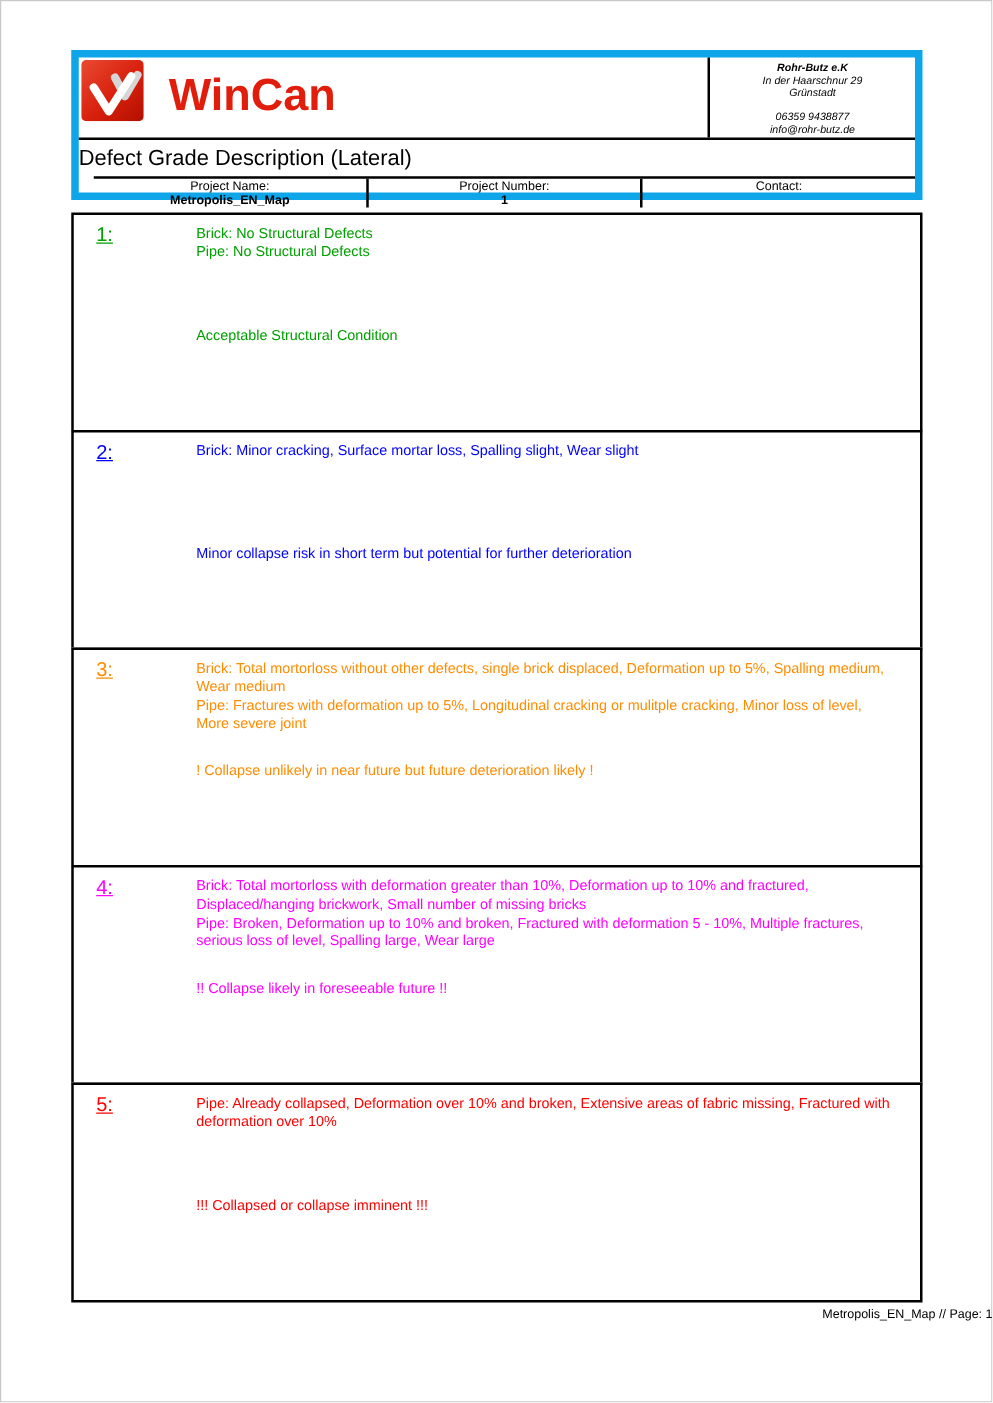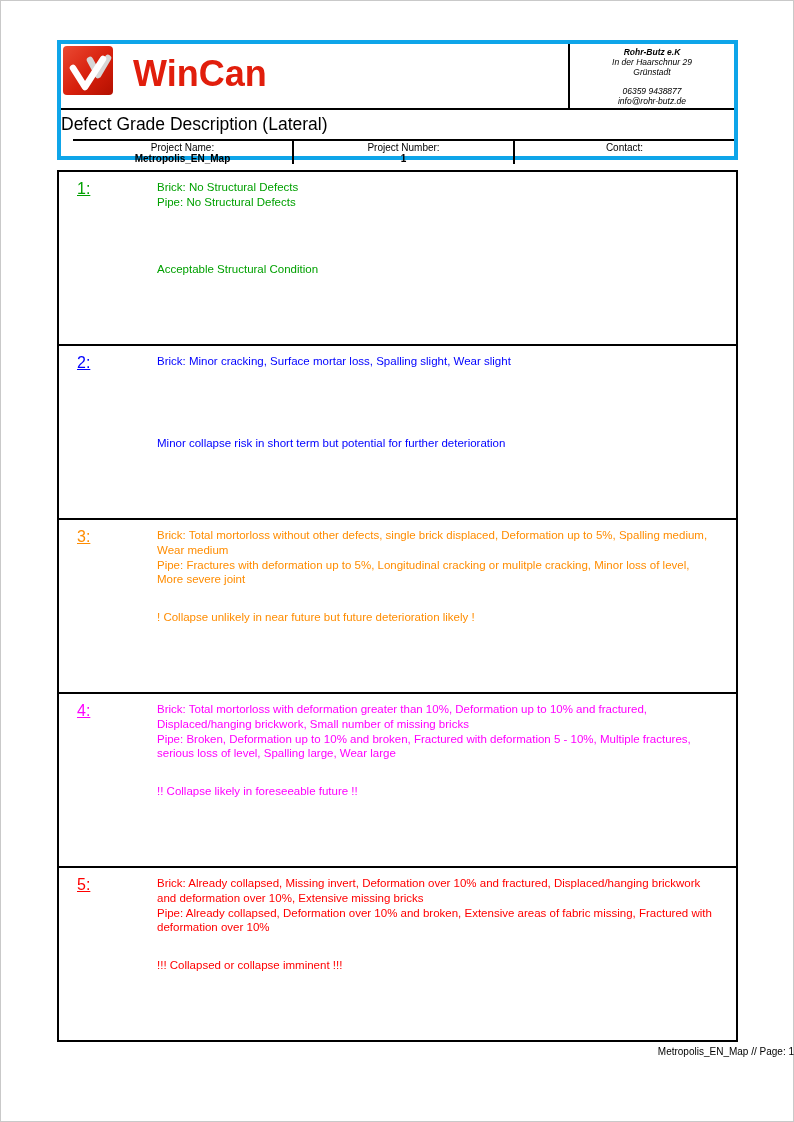--- a/index.html
+++ b/index.html
@@ -10,21 +10,21 @@
     box-shadow: inset 0 0 0 1px #c9c9c9;
     font-family: "Liberation Sans", sans-serif;
     color: #000;
     overflow: hidden;
   }
 
   
   .header-box {
     position: absolute; left: 57px; top: 40px;
     width: 681px; height: 120px;
-    border: 4px solid #0ea5e9; box-sizing: border-box;
+    border: 6px solid #0ea5e9; box-sizing: border-box;
     background: #fff;
   }
   .hrow1 { display: flex; height: 64px; }
   .logo-cell { position: relative; flex: 1 1 auto; }
   .logo-mark { position: absolute; left: 2px; top: 2px; width: 50px; height: 49px; }
   .logo-word {
     position: absolute; left: 72px; top: 9px;
     font-size: 36px; font-weight: bold; letter-spacing: 0px;
     color: #e11e0c;
   }
@@ -158,21 +158,20 @@
       <div class="grade-text">
         <div>Brick: Total mortorloss with deformation greater than 10%, Deformation up to 10% and fractured, Displaced/hanging brickwork, Small number of missing bricks</div>
         <div>Pipe: Broken, Deformation up to 10% and broken, Fractured with deformation 5 - 10%, Multiple fractures, serious loss of level, Spalling large, Wear large</div>
       </div>
       <div class="grade-summary">!! Collapse likely in foreseeable future !!</div>
     </div>
 
     <div class="grade-box" style="color: rgb(255, 0, 0);">
       <div class="grade-num">5:</div>
       <div class="grade-text">
-        <div>Brick: Already collapsed, Missing invert, Deformation over 10% and fractured, Displaced/hanging brickwork and deformation over 10%, Extensive missing bricks</div>
         <div>Pipe: Already collapsed, Deformation over 10% and broken, Extensive areas of fabric missing, Fractured with deformation over 10%</div>
       </div>
       <div class="grade-summary">!!! Collapsed or collapse imminent !!!</div>
     </div>
 
   </div>
 
   <div class="footer">Metropolis_EN_Map // Page: 1</div>
 
 </div>

